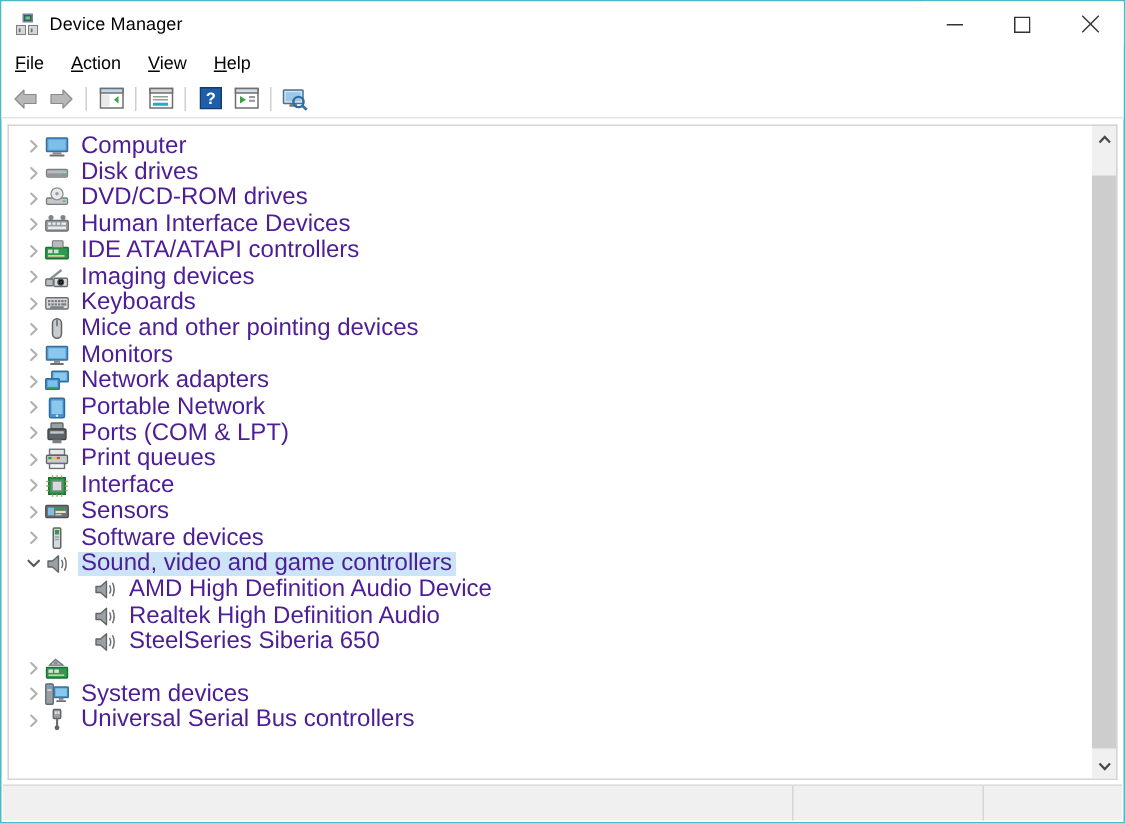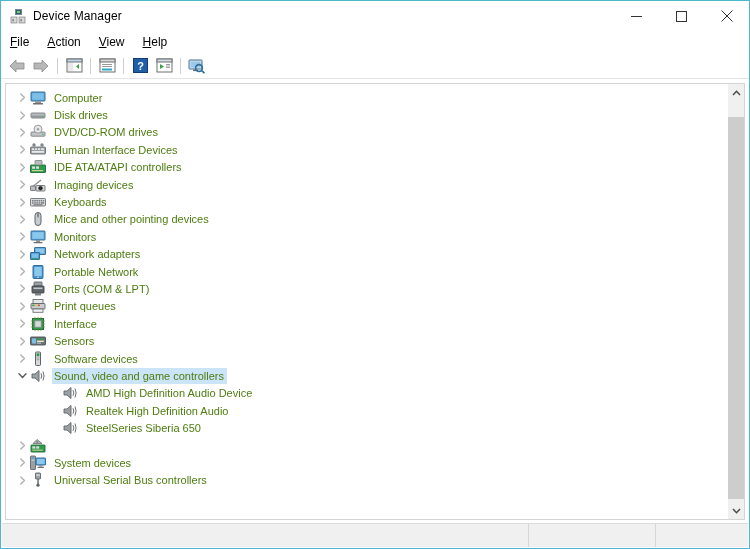--- a/index.html
+++ b/index.html
@@ -140,22 +140,22 @@
   }
   .chev.child { visibility: hidden; }
   .icon {
     width: 16px;
     height: 16px;
     flex: 0 0 16px;
     margin-right: 6px;
     position: relative;
   }
   .label {
-    font-size: 11px;
-    color: #4d7c0f;
+    font-size: 16px;
+    color: #4c1d95;
     padding: 1px 3px 1px 2px;
     line-height: 14px;
   }
   .row.selected .label {
     background: #cce4f7;
   }
   .row.child-row {
     padding-left: 32px;
     align-items: center;
   }

